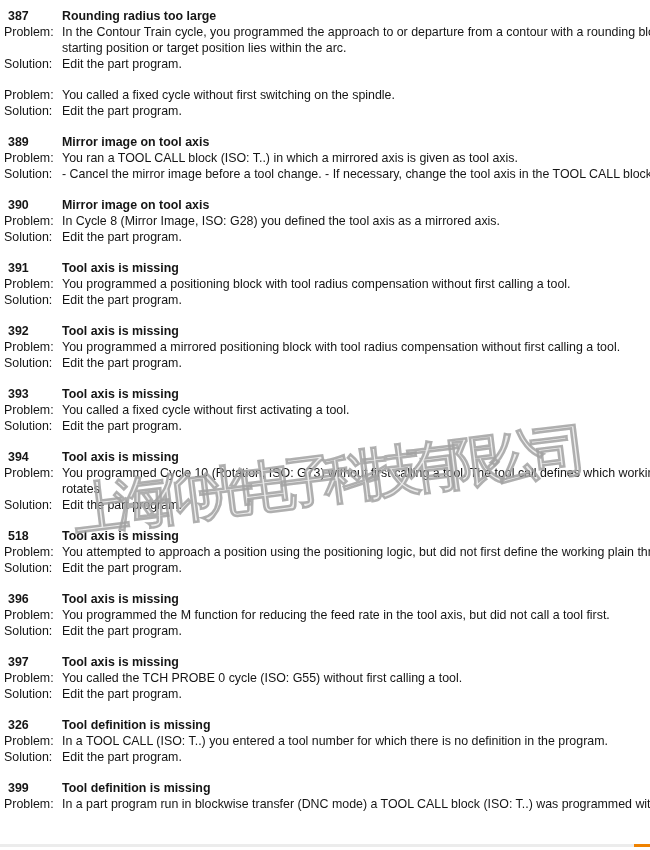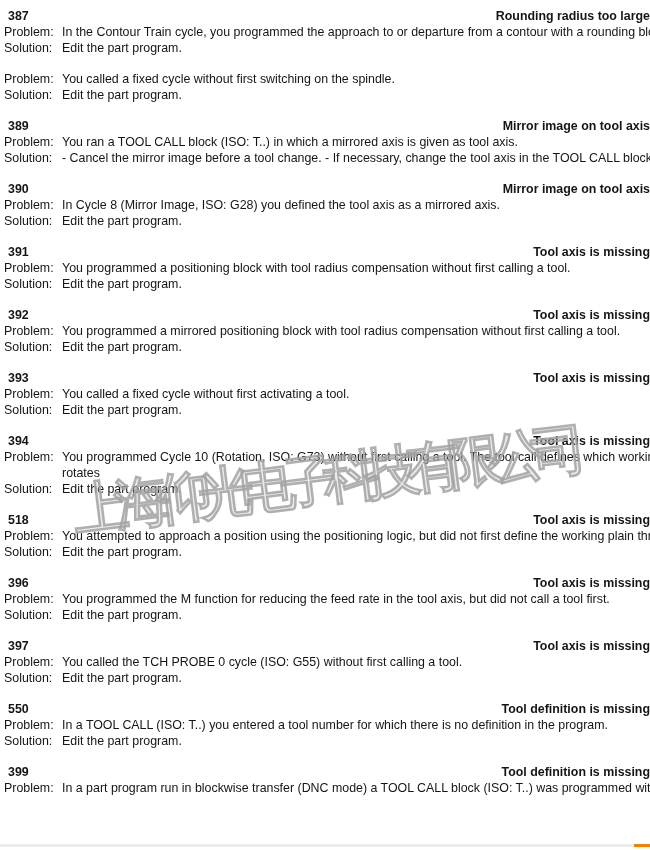--- a/index.html
+++ b/index.html
@@ -12,21 +12,21 @@
     line-height:16px;
     color:#151515;
     position:relative;
   }
   .entries{padding-top:8px;}
   .entry{margin-bottom:15px;}
   .row{display:grid;grid-template-columns:62px 1fr;}
   .row .c1{padding-left:4px;white-space:nowrap;}
   .row .c2{white-space:nowrap;}
   .row.head .c1{padding-left:8px;font-weight:bold;}
-  .row.head .c2{font-weight:bold;text-align:right;}
+  .row.head .c2{font-weight:bold;}
   .watermark{
     position:absolute;
     left:73px;top:483px;
     font-size:56px;
     line-height:56px;
     letter-spacing:-14px;
     white-space:nowrap;
     transform:rotate(-7deg);
     transform-origin:0 50%;
     color:rgba(169,169,169,0.22);
@@ -56,20 +56,24 @@
       <section class="entry">
         <div class="row head">
           <span class="c1">387</span>
           <span class="c2">Rounding radius too large</span>
         </div>
         <div class="row">
           <span class="c1">Problem:</span>
           <span class="c2">In the Contour Train cycle, you programmed the approach to or departure from a contour with a rounding block whose</span>
         </div>
         <div class="row">
+          <span class="c1"></span>
+          <span class="c2">starting position or target position lies within the arc.</span>
+        </div>
+        <div class="row">
           <span class="c1">Solution:</span>
           <span class="c2">Edit the part program.</span>
         </div>
       </section>
       <section class="entry">
         <div class="row">
           <span class="c1">Problem:</span>
           <span class="c2">You called a fixed cycle without first switching on the spindle.</span>
         </div>
         <div class="row">
@@ -202,21 +206,21 @@
           <span class="c1">Problem:</span>
           <span class="c2">You called the TCH PROBE 0 cycle (ISO: G55) without first calling a tool.</span>
         </div>
         <div class="row">
           <span class="c1">Solution:</span>
           <span class="c2">Edit the part program.</span>
         </div>
       </section>
       <section class="entry">
         <div class="row head">
-          <span class="c1">550</span>
+          <span class="c1">326</span>
           <span class="c2">Tool definition is missing</span>
         </div>
         <div class="row">
           <span class="c1">Problem:</span>
           <span class="c2">In a TOOL CALL (ISO: T..) you entered a tool number for which there is no definition in the program.</span>
         </div>
         <div class="row">
           <span class="c1">Solution:</span>
           <span class="c2">Edit the part program.</span>
         </div>

